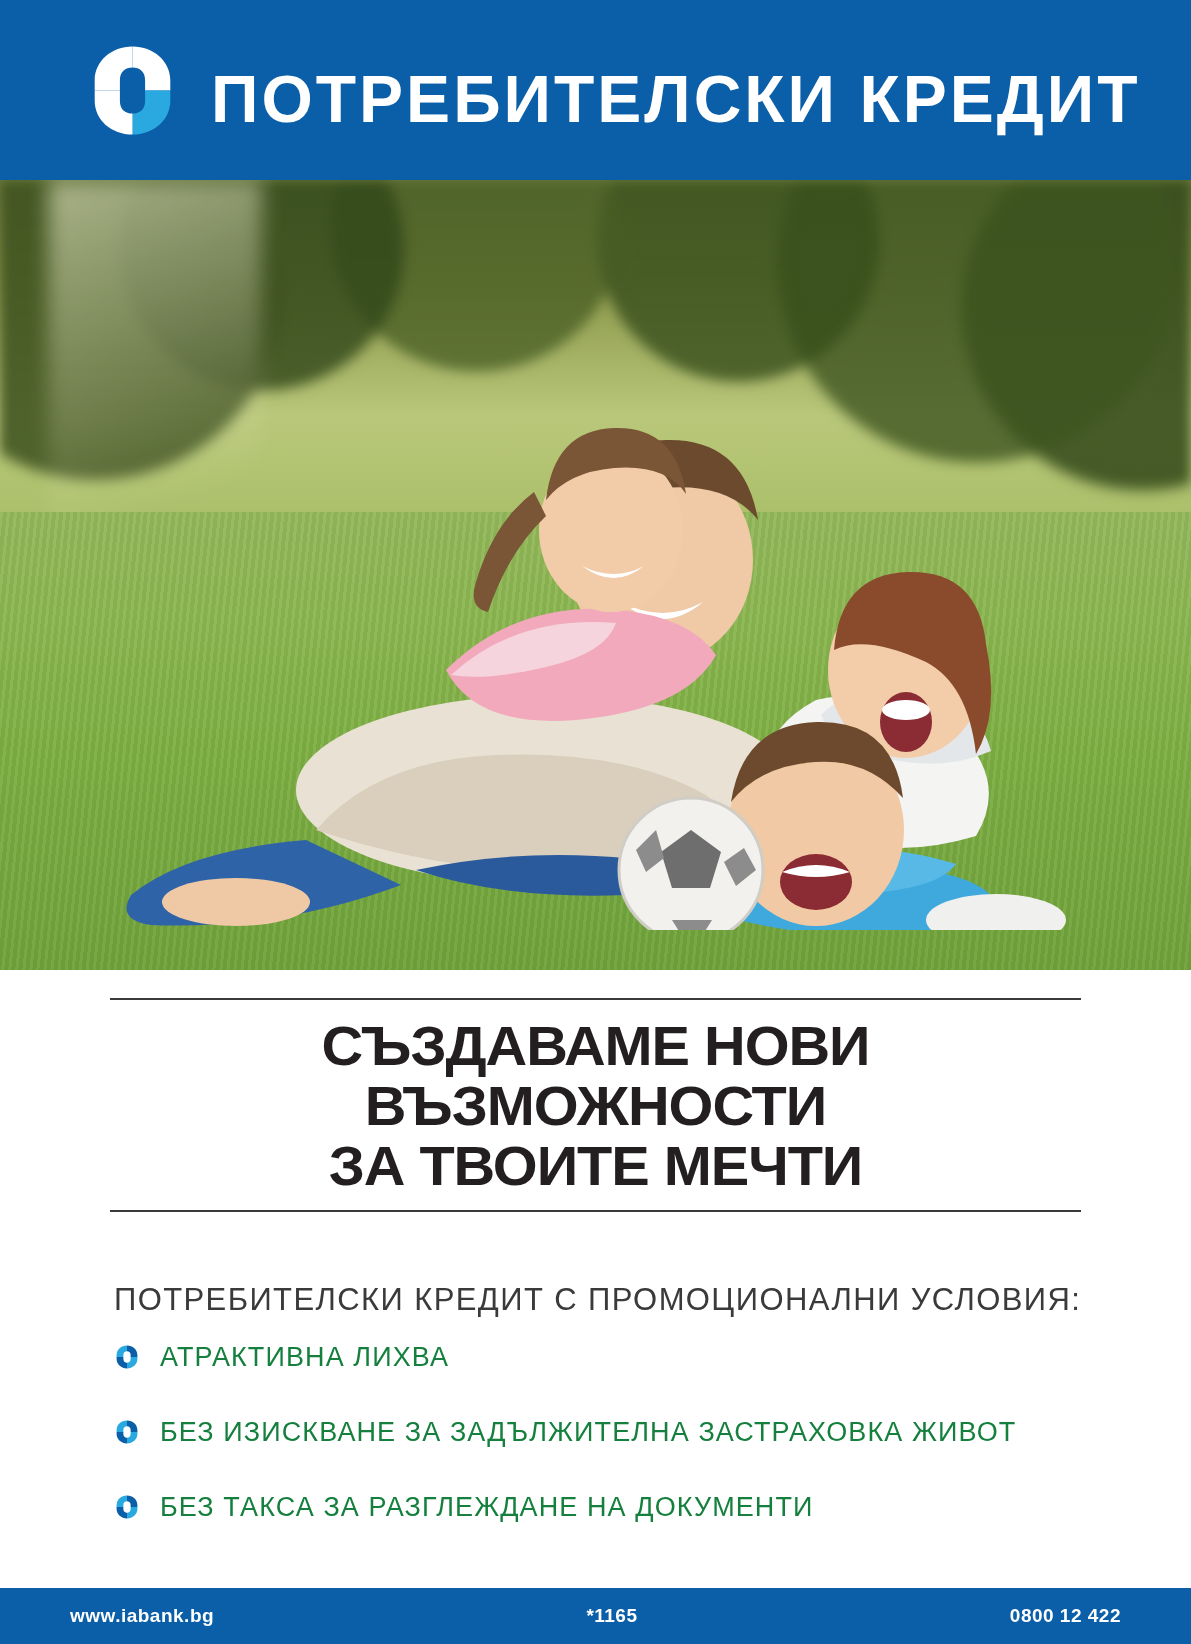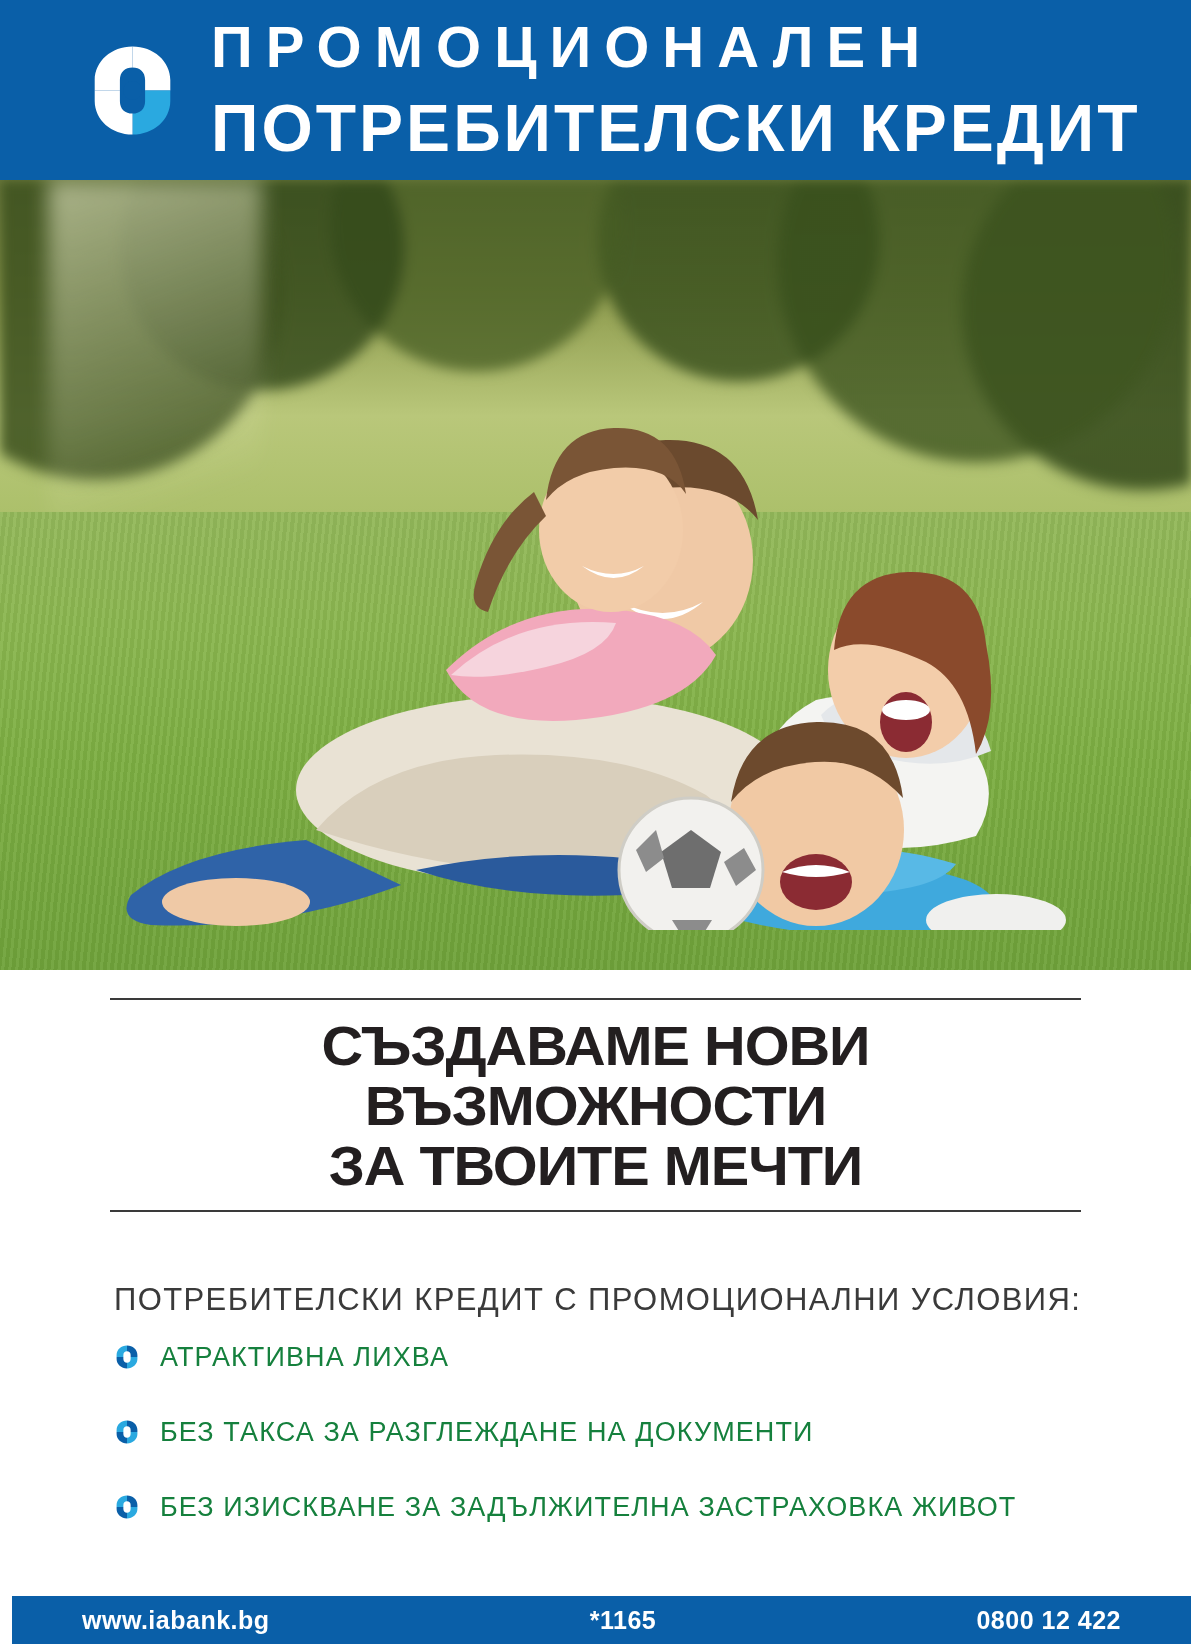--- a/index.html
+++ b/index.html
@@ -173,32 +173,31 @@
   .bullet-icon svg { display: block; width: 100%; height: 100%; }
   .bullet-label {
     color: #15803d;
     font-size: 27px;
     letter-spacing: 1.1px;
   }
 
   
   .footer {
     background: #0a5fa8;
-    height: 48px;
+    height: 56px;
     flex: 0 0 auto;
     display: flex;
     align-items: center;
     justify-content: space-between;
     padding: 0 70px;
     box-sizing: border-box;
     color: #ffffff;
-    font-size: 25px;
+    font-size: 19px;
     font-weight: 700;
     letter-spacing: 0.5px;
-    margin-left: 12px;
   }
   .footer-center { flex: 0 0 auto; }
 </style>
 </head>
 <body>
 
 <div class="poster">
 
   <div class="header">
     <div class="header-logo">
@@ -206,21 +205,20 @@
         <svg viewBox="0 0 100 100" xmlns="http://www.w3.org/2000/svg">
           <path d="M50 8 C70 8 86 22 86 40 L86 50 L62 50 L62 40 C62 32 57 28 50 28 Z" fill="#ffffff"></path>
           <path d="M86 50 L86 60 C86 78 70 92 50 92 L50 72 C57 72 62 68 62 60 L62 50 Z" fill="#2aa9e0"></path>
           <path d="M50 92 C30 92 14 78 14 60 L14 50 L38 50 L38 60 C38 68 43 72 50 72 Z" fill="#ffffff"></path>
           <path d="M14 50 L14 40 C14 22 30 8 50 8 L50 28 C43 28 38 32 38 40 L38 50 Z" fill="#ffffff"></path>
           <circle cx="50" cy="50" r="9" fill="#0a5fa8"></circle>
         </svg>
       </div>
     </div>
     <div class="header-text">
-      <div class="header-line1">ПРОМОЦИОНАЛЕН</div>
       <div class="header-line2">ПОТРЕБИТЕЛСКИ КРЕДИТ</div>
     </div>
   </div>
 
   <div class="hero">
     <div class="hero-sky"></div>
     <div class="hero-trees"></div>
     <div class="hero-sunbeam"></div>
     <div class="hero-grass"></div>
 
@@ -299,32 +297,32 @@
       </li>
       <li class="bullet">
         <span class="bullet-icon">
           <svg viewBox="0 0 100 100" xmlns="http://www.w3.org/2000/svg">
             <path d="M50 6 C72 6 90 22 90 42 L90 50 L64 50 L64 42 C64 33 58 28 50 28 Z" fill="#0a5fa8"></path>
             <path d="M90 50 L90 58 C90 78 72 94 50 94 L50 72 C58 72 64 67 64 58 L64 50 Z" fill="#2aa9e0"></path>
             <path d="M50 94 C28 94 10 78 10 58 L10 50 L36 50 L36 58 C36 67 42 72 50 72 Z" fill="#0a5fa8"></path>
             <path d="M10 50 L10 42 C10 22 28 6 50 6 L50 28 C42 28 36 33 36 42 L36 50 Z" fill="#2aa9e0"></path>
           </svg>
         </span>
-        <span class="bullet-label">БЕЗ ТАКСА ЗА РАЗГЛЕЖДАНЕ НА ДОКУМЕНТИ</span>
+        <span class="bullet-label">БЕЗ ИЗИСКВАНЕ ЗА ЗАДЪЛЖИТЕЛНА ЗАСТРАХОВКА ЖИВОТ</span>
       </li>
       <li class="bullet">
         <span class="bullet-icon">
           <svg viewBox="0 0 100 100" xmlns="http://www.w3.org/2000/svg">
             <path d="M50 6 C72 6 90 22 90 42 L90 50 L64 50 L64 42 C64 33 58 28 50 28 Z" fill="#0a5fa8"></path>
             <path d="M90 50 L90 58 C90 78 72 94 50 94 L50 72 C58 72 64 67 64 58 L64 50 Z" fill="#2aa9e0"></path>
             <path d="M50 94 C28 94 10 78 10 58 L10 50 L36 50 L36 58 C36 67 42 72 50 72 Z" fill="#0a5fa8"></path>
             <path d="M10 50 L10 42 C10 22 28 6 50 6 L50 28 C42 28 36 33 36 42 L36 50 Z" fill="#2aa9e0"></path>
           </svg>
         </span>
-        <span class="bullet-label">БЕЗ ИЗИСКВАНЕ ЗА ЗАДЪЛЖИТЕЛНА ЗАСТРАХОВКА ЖИВОТ</span>
+        <span class="bullet-label">БЕЗ ТАКСА ЗА РАЗГЛЕЖДАНЕ НА ДОКУМЕНТИ</span>
       </li>
     </ul>
   </div>
 
   <div class="footer">
     <span>www.iabank.bg</span>
     <span class="footer-center">*1165</span>
     <span>0800 12 422</span>
   </div>
 

